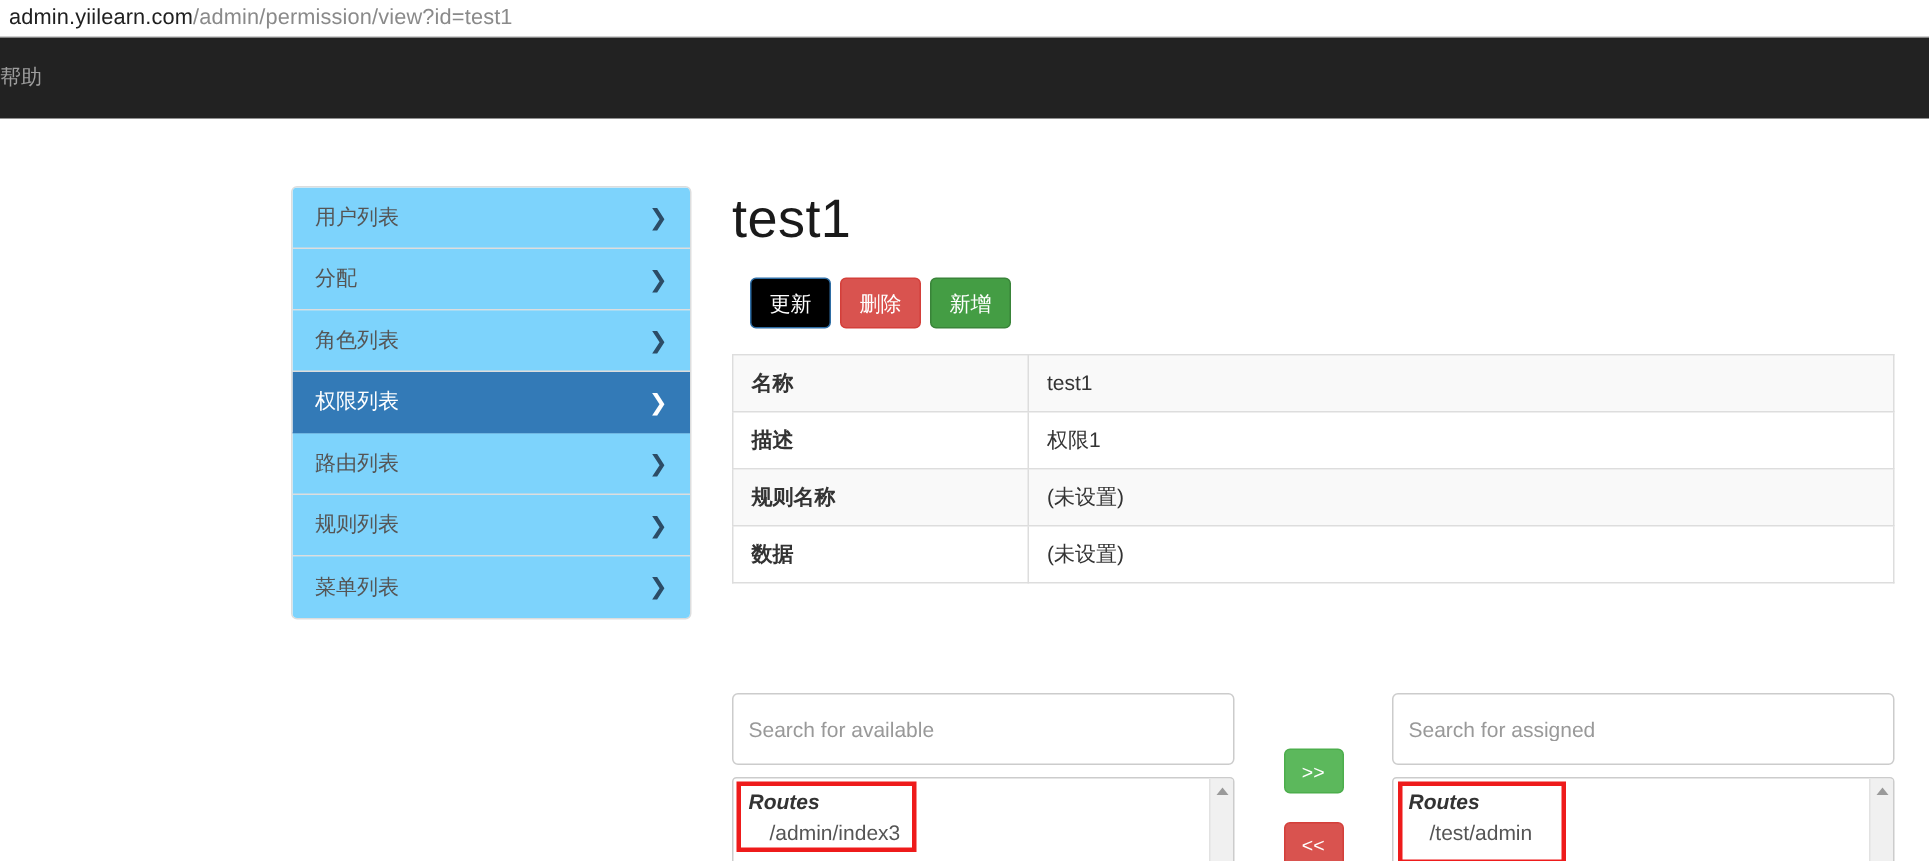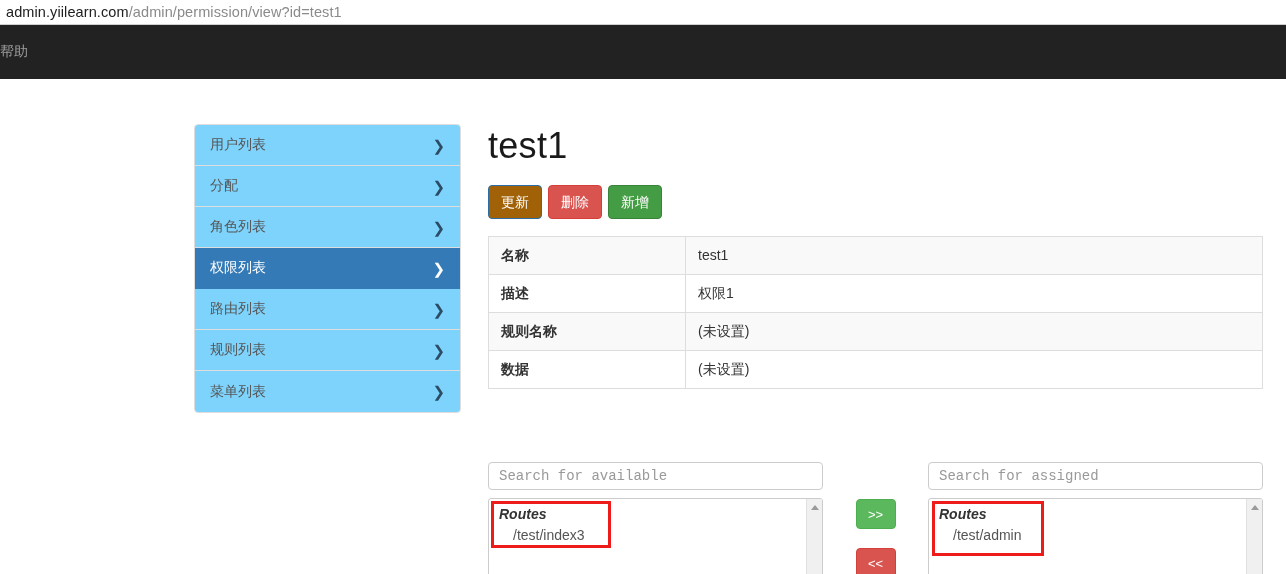--- a/index.html
+++ b/index.html
@@ -122,21 +122,21 @@
   .btn {
     border: 1px solid transparent;
     border-radius: 4px;
     padding: 6px 12px;
     font-size: 14px;
     line-height: 20px;
     color: #ffffff;
     cursor: pointer;
     font-family: inherit;
   }
-  .btn-primary { background: #a16207; border-color: #2e6da4; }
+  .btn-primary { background: #000000; border-color: #2e6da4; margin-left: 12px; }
   .btn-danger  { background: #d9534f; border-color: #d43f3a; }
   .btn-success { background: #449d44; border-color: #398439; }
 
   
   .detail-table {
     margin-top: 17px;
     width: 775px;
     border-collapse: collapse;
     border: 1px solid #dddddd;
     table-layout: fixed;
@@ -165,28 +165,28 @@
   .transfer {
     position: absolute;
     left: 488px;
     top: 383px;
     width: 775px;
     display: flex;
   }
   .tcol { width: 335px; }
   .tsearch {
     width: 100%;
-    height: 28px;
+    height: 48px;
     box-sizing: border-box;
     border: 1px solid #cccccc;
     border-radius: 4px;
     padding: 6px 10px;
     font-size: 14px;
     color: #0f172a;
-    font-family: Liberation Mono, monospace;
+    font-family: Liberation Sans, sans-serif;
     background: #ffffff;
     outline: none;
   }
   .tsearch::placeholder { color: #999999; }
 
   .tlistwrap {
     position: relative;
     margin-top: 8px;
     height: 150px;
     border: 1px solid #cccccc;
@@ -342,21 +342,21 @@
     </table>
   </div>
 
   <div class="transfer">
 
     <div class="tcol">
       <input class="tsearch" type="text" placeholder="Search for available" style="">
       <div class="tlistwrap">
         <div class="tlist">
           <div class="tgroup-label">Routes</div>
-          <div class="titem">/test/index3</div>
+          <div class="titem">/admin/index3</div>
         </div>
         <div class="annot annot-left"></div>
         <div class="tscroll">
           <div class="arrow-up"></div>
         </div>
       </div>
     </div>
 
     <div class="tbtns">
       <button class="tbtn tbtn-add">&gt;&gt;</button>

